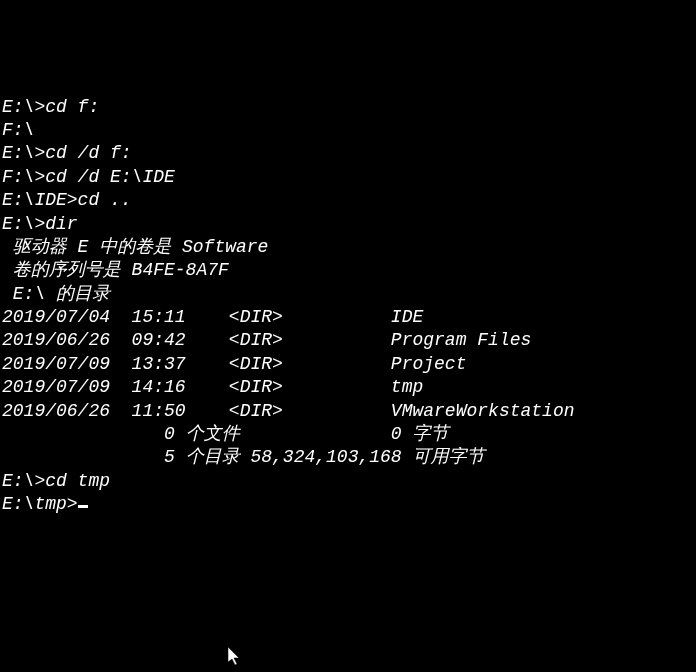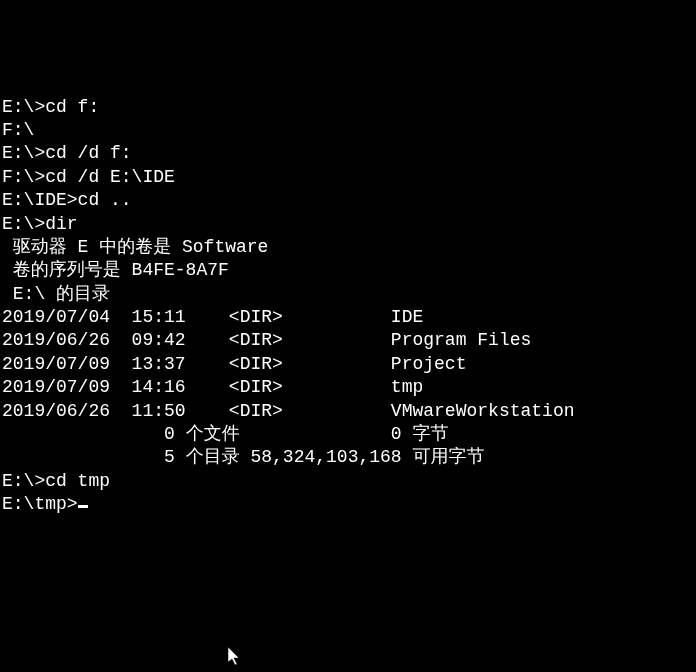--- a/index.html
+++ b/index.html
@@ -14,20 +14,21 @@
       font-size: 18px;
       line-height: 1.3;
       width: 696px;
       height: 672px;
       overflow: hidden;
       padding: 2px 0 0 2px;
       white-space: pre;
     }
     .line {
       white-space: pre;
+      font-style: italic;
     }
     .cursor {
       display: inline-block;
       width: 10px;
       height: 3px;
       background: #fff;
       vertical-align: baseline;
       margin-bottom: 1px;
     }
     .mouse-cursor {

